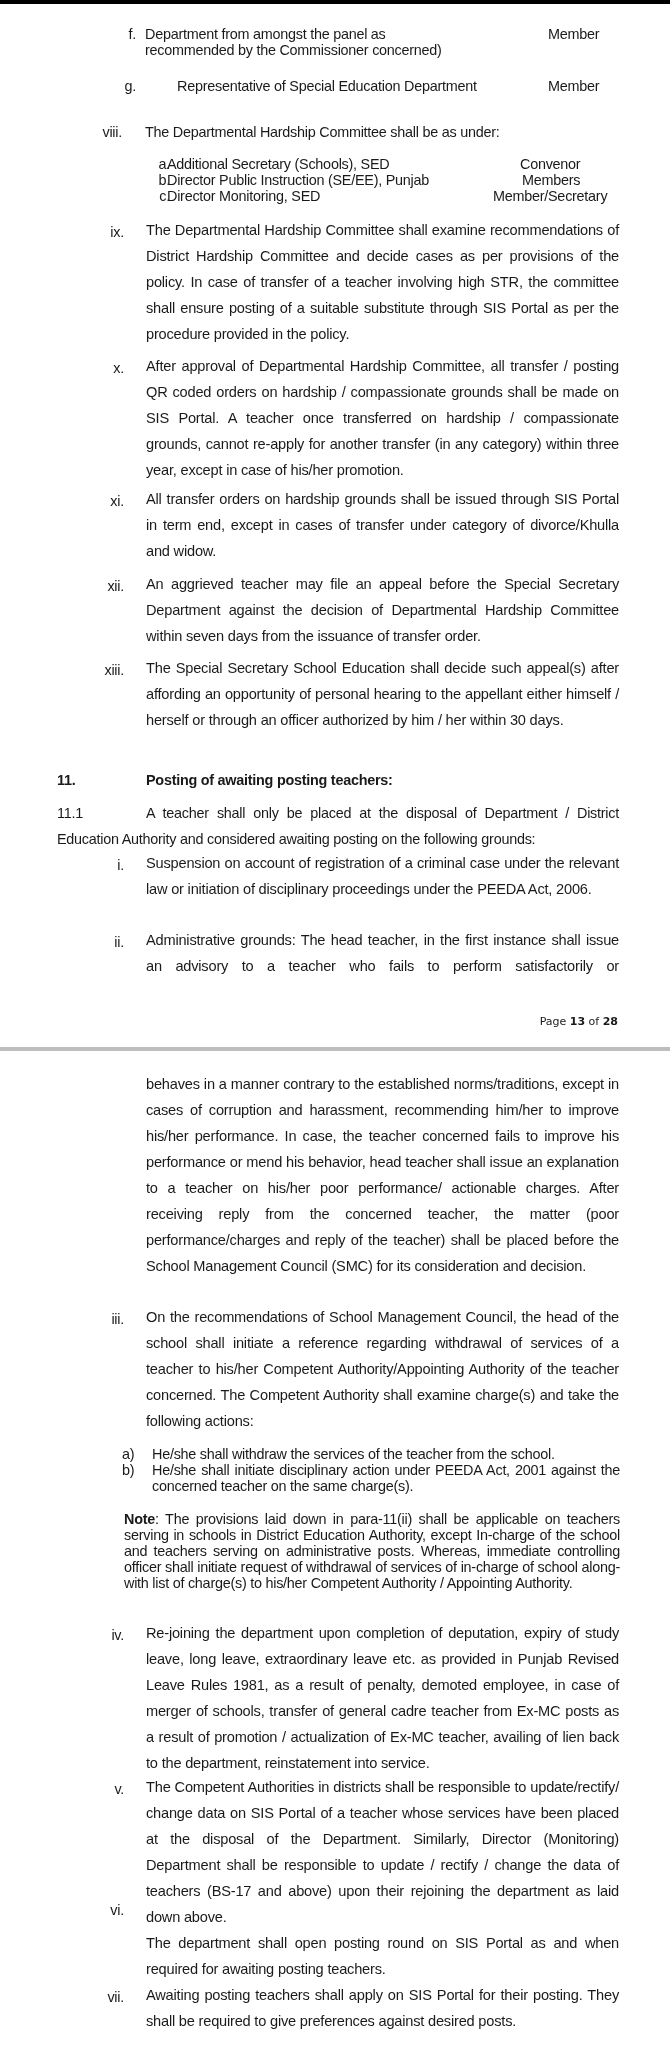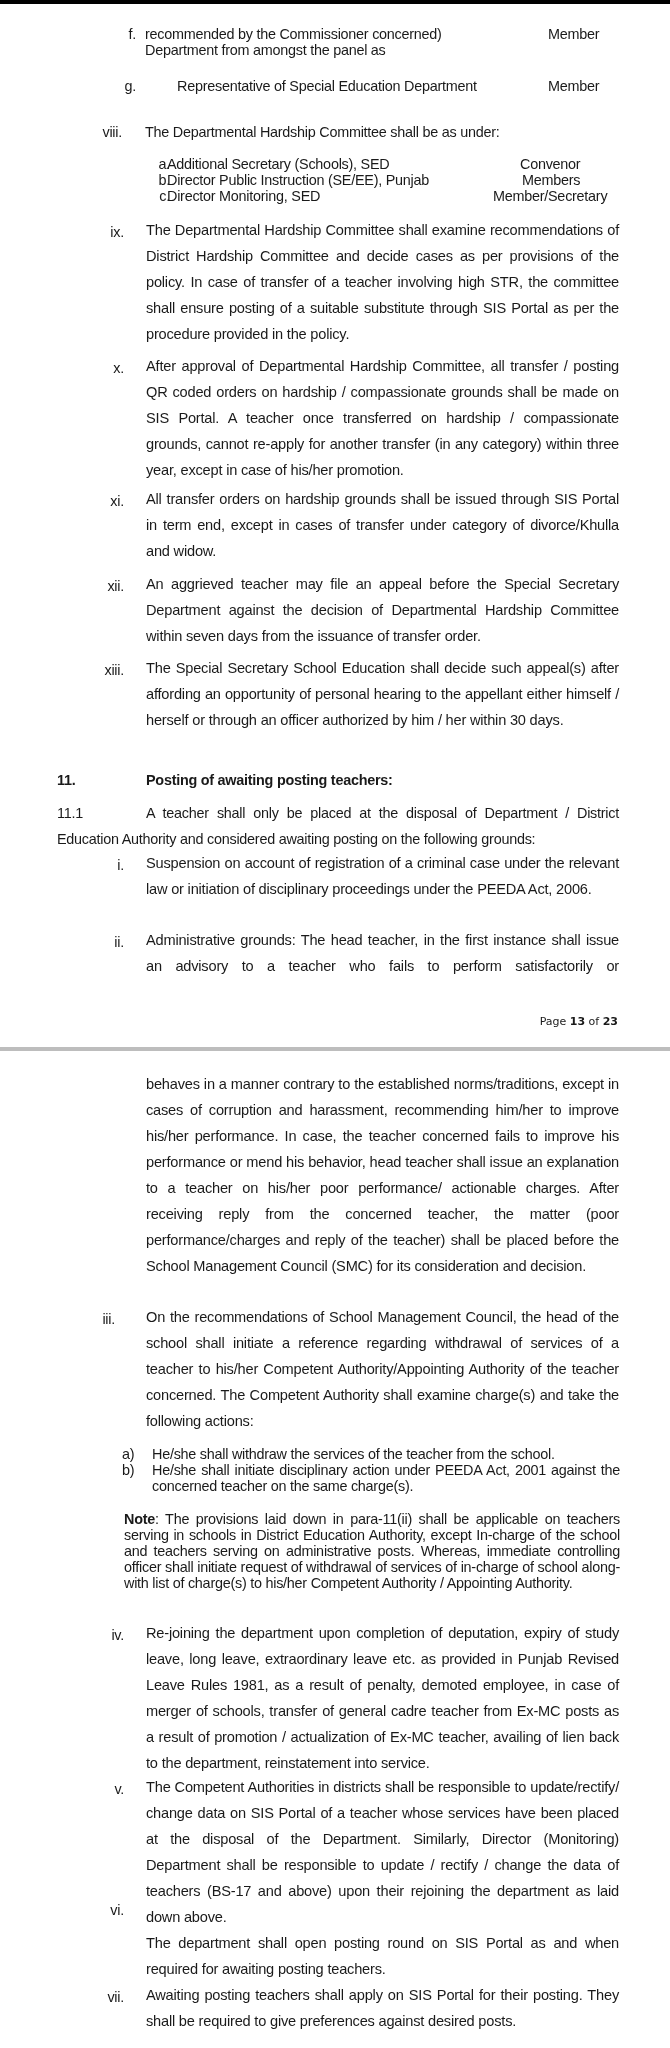--- a/index.html
+++ b/index.html
@@ -18,22 +18,22 @@
 </style>
 </head>
 <body>
 
 <div class="topbar"></div>
 
 <div>
 
   <div class="num t" style="left:100px; top:26px; width:36px;">f.</div>
   <div class="abs t" style="left:145px; top:26px; width:360px;">
+    <div>Department from amongst the panel as</div>
     <div>recommended by the Commissioner concerned)</div>
-    <div>Department from amongst the panel as</div>
   </div>
   <div class="abs t" style="left:548px; top:26px;">Member</div>
 
   <div class="num t" style="left:100px; top:78px; width:36px;">g.</div>
   <div class="abs t" style="left:145px; top:78px; width:360px;margin-left:32px;">
     <div>Representative of Special Education Department</div>
   </div>
   <div class="abs t" style="left:548px; top:78px;">Member</div>
 
   <div class="num t" style="left:90px; top:124px; width:32px;">viii.</div>
@@ -73,31 +73,31 @@
   <div class="abs t" style="left:146px; top:805px; width:473px; text-align:justify; text-align-last:justify;">A teacher shall only be placed at the disposal of Department / District</div>
   <div class="abs t" style="left:57px; top:831px;">Education Authority and considered awaiting posting on the following grounds:</div>
 
   <div class="num t" style="left:100px; top:857px; width:24px;">i.</div>
   <div class="abs p" style="left:146px; top:850px; width:473px;">Suspension on account of registration of a criminal case under the relevant law or initiation of disciplinary proceedings under the PEEDA Act, 2006.</div>
 
   <div class="num t" style="left:100px; top:934px; width:24px;">ii.</div>
   <div class="abs p" style="left:146px; top:927px; width:473px; text-align-last:justify;">Administrative grounds: The head teacher, in the first instance shall issue an advisory to a teacher who fails to perform satisfactorily or</div>
 
   <div class="pagefoot">
-    <span>Page </span><b>13</b><span> of </span><b>23</b>
+    <span>Page </span><b>13</b><span> of </span><b>28</b>
   </div>
 </div>
 
 <div class="sep"></div>
 
 <div>
 
   <div class="abs p" style="left:146px; top:1071px; width:473px;">behaves in a manner contrary to the established norms/traditions, except in cases of corruption and harassment, recommending him/her to improve his/her performance. In case, the teacher concerned fails to improve his performance or mend his behavior, head teacher shall issue an explanation to a teacher on his/her poor performance/ actionable charges. After receiving reply from the concerned teacher, the matter (poor performance/charges and reply of the teacher) shall be placed before the School Management Council (SMC) for its consideration and decision.</div>
 
-  <div class="num t" style="left:91px; top:1311px; width:24px;">iii.</div>
+  <div class="num t" style="left:100px; top:1311px; width:24px;">iii.</div>
   <div class="abs p" style="left:146px; top:1304px; width:473px;">On the recommendations of School Management Council, the head of the school shall initiate a reference regarding withdrawal of services of a teacher to his/her Competent Authority/Appointing Authority of the teacher concerned. The Competent Authority shall examine charge(s) and take the following actions:</div>
 
   <div class="abs t" style="left:122px; top:1446px;">a)</div>
   <div class="abs t" style="left:152px; top:1446px; width:468px;">He/she shall withdraw the services of the teacher from the school.</div>
   <div class="abs t" style="left:122px; top:1462px;">b)</div>
   <div class="abs t" style="left:152px; top:1462px; width:468px; text-align:justify;">He/she shall initiate disciplinary action under PEEDA Act, 2001 against the concerned teacher on the same charge(s).</div>
 
   <div class="abs t" style="left:124px; top:1511px; width:496px; text-align:justify;"><b>Note</b><span>: The provisions laid down in para-11(ii) shall be applicable on teachers serving in schools in District Education Authority, except In-charge of the school and teachers serving on administrative posts. Whereas, immediate controlling officer shall initiate request of withdrawal of services of in-charge of school along-with list of charge(s) to his/her Competent Authority / Appointing Authority.</span></div>
 
   <div class="num t" style="left:100px; top:1627px; width:24px;">iv.</div>

